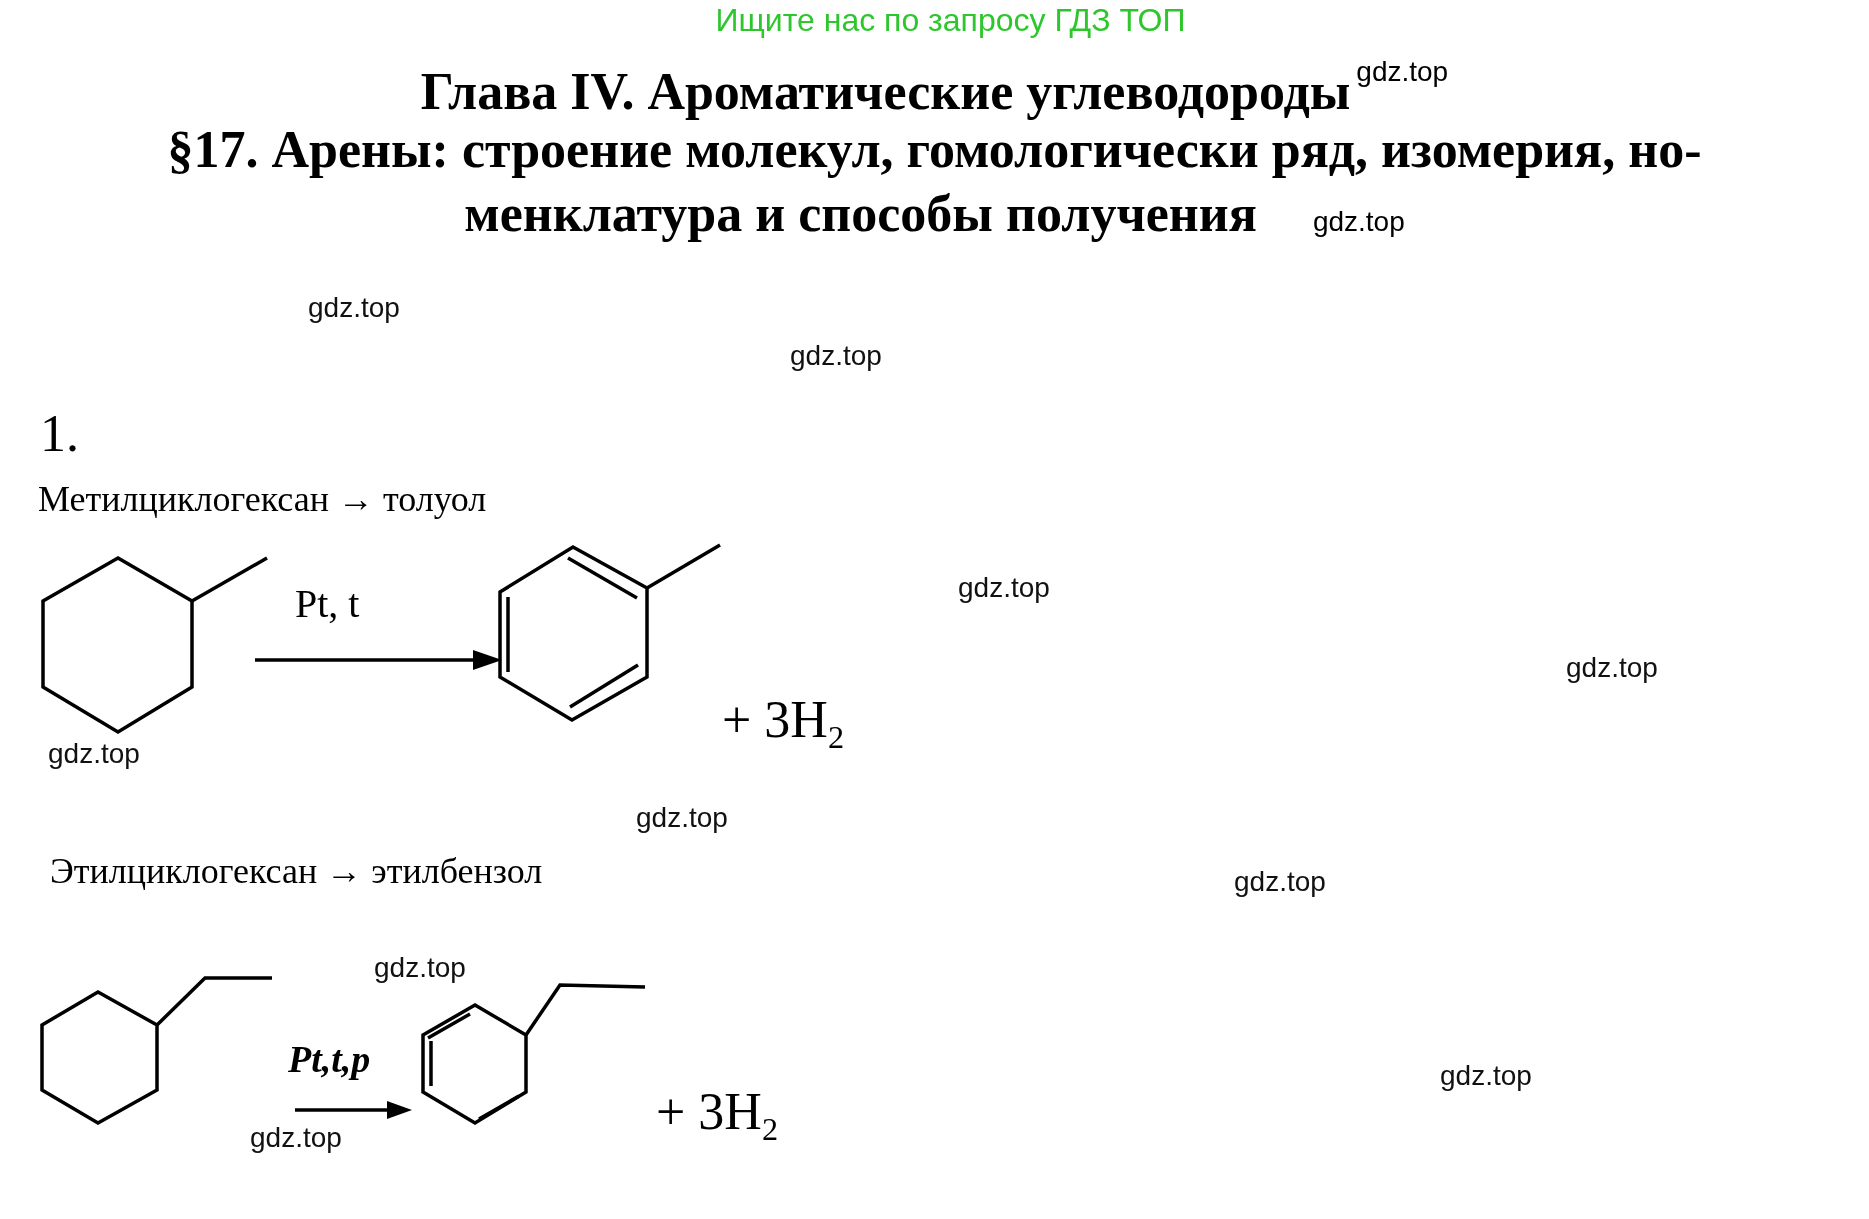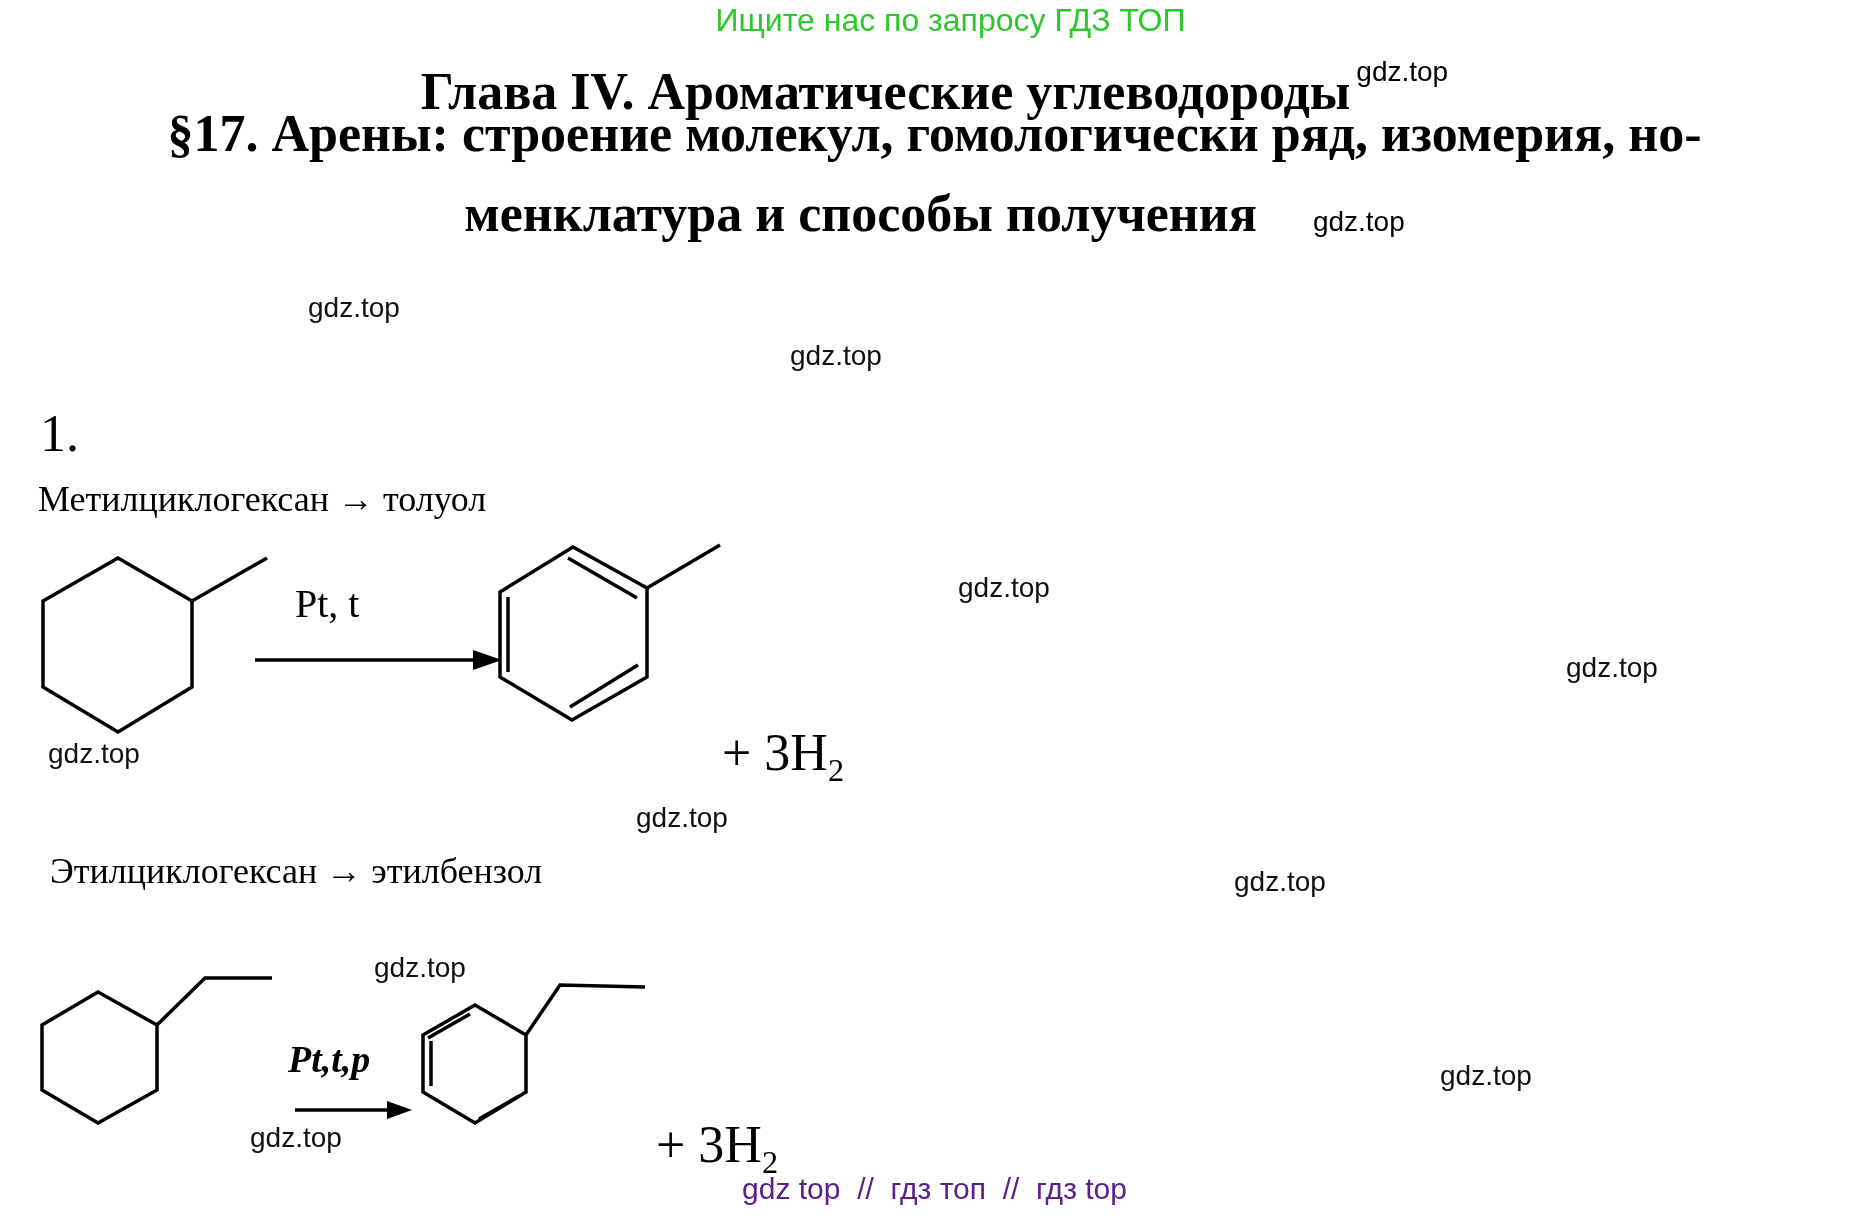--- a/index.html
+++ b/index.html
@@ -12,38 +12,38 @@
   .sup-wm{font-family:"Liberation Sans", sans-serif;font-size:28px;font-weight:normal;
           vertical-align:28px;margin-left:6px;}
   .inline-wm{font-family:"Liberation Sans", sans-serif;font-size:28px;font-weight:normal;
              margin-left:56px;}
   .wm{position:absolute;font-family:"Liberation Sans", sans-serif;font-size:28px;color:#111;
       white-space:nowrap;}
   .headline{position:absolute;font-size:36px;white-space:nowrap;}
   .exnum{position:absolute;font-size:52px;}
   .cond1{position:absolute;font-size:40px;}
   .cond2{position:absolute;font-size:38px;font-style:italic;font-weight:bold;}
-  .byprod{position:absolute;font-size:52px;white-space:nowrap;margin-top:33px;}
+  .byprod{position:absolute;font-size:52px;white-space:nowrap;}
   .byprod sub{font-size:62%;}
   .footer{position:absolute;left:0;top:1172px;width:1869px;text-align:center;
           font-family:"Liberation Sans", sans-serif;font-size:30px;color:#5b2189;white-space:pre;}
   svg line, svg polyline, svg polygon.ring{stroke:#000;stroke-width:3.5;fill:none;}
   svg polygon.head{fill:#000;stroke:none;}
 </style>
 </head>
 <body>
 
 <div id="page">
 
   <div class="center-line promo" style="top:2px;">Ищите нас по запросу ГДЗ ТОП</div>
 
   <div class="center-line title" style="top:56px;">
     <span>Глава IV. Ароматические углеводороды</span><span class="sup-wm">gdz.top</span>
   </div>
-  <div class="center-line title" style="top:104px;">§17. Арены: строение молекул, гомологически ряд, изомерия, но-</div>
+  <div class="center-line title" style="top:120px;">§17. Арены: строение молекул, гомологически ряд, изомерия, но-</div>
   <div class="center-line title" style="top:184px;">
     <span>менклатура и способы получения</span><span class="inline-wm">gdz.top</span>
   </div>
 
   <div class="wm" style="left:308px;top:292px;">gdz.top</div>
   <div class="wm" style="left:790px;top:340px;">gdz.top</div>
   <div class="wm" style="left:958px;top:572px;">gdz.top</div>
   <div class="wm" style="left:1566px;top:652px;">gdz.top</div>
   <div class="wm" style="left:48px;top:738px;">gdz.top</div>
   <div class="wm" style="left:636px;top:802px;">gdz.top</div>
@@ -87,15 +87,14 @@
     <line x1="489" y1="146" x2="449" y2="169"></line>
     <polyline points="496,85 530,35 615,37"></polyline>
   </svg>
 
   <div class="cond2" style="left:288px;top:1037px;">Pt,t,p</div>
 
   <div class="byprod" style="left:656px;top:1082px;">
     <span>+ 3H</span><sub>2</sub>
   </div>
 
-  <div class="footer">gdz top  //  гдз топ  //  гдз top</div>
 
 </div>
 
 </body></html>

